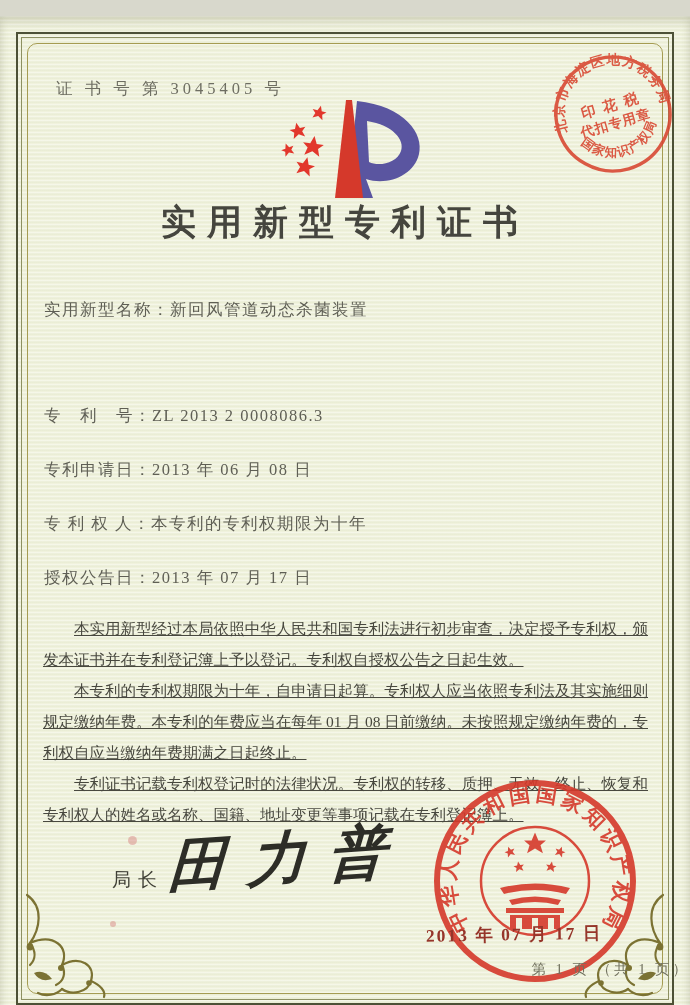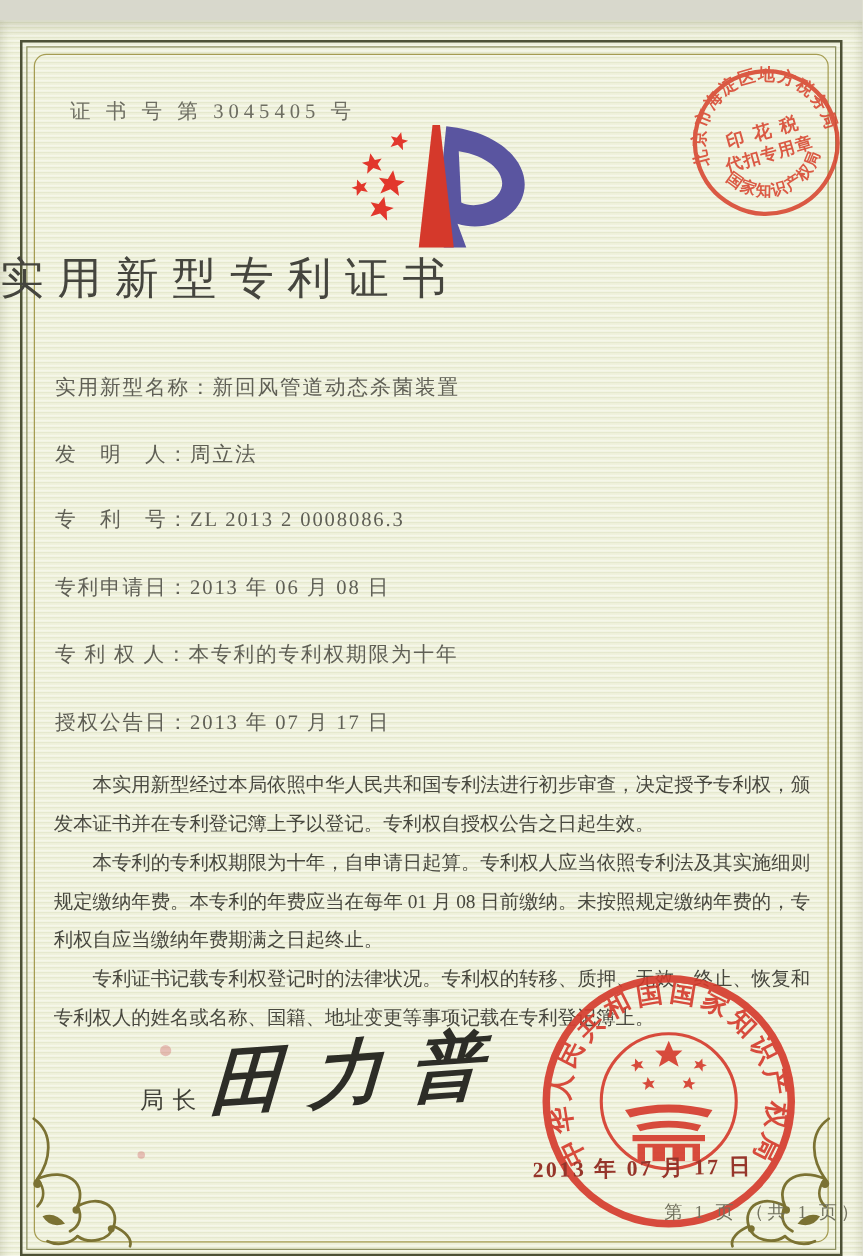--- a/index.html
+++ b/index.html
@@ -18,28 +18,28 @@
   .frame-mid{position:absolute;inset:21px;border:1px solid #8d9061;pointer-events:none;}
   .frame-inner{position:absolute;inset:27px;border:1px solid #a59c52;border-radius:10px;pointer-events:none;}
   .flourish{position:absolute;width:100px;height:110px;pointer-events:none;}
   .flourish.br{right:22px;bottom:20px;}
   .flourish.bl{left:22px;bottom:20px;transform:scaleX(-1);}
 
   .cert-no{position:absolute;left:56px;top:62px;font-size:16.5px;letter-spacing:4px;color:#6e6e62;}
 
   .logo{position:absolute;left:267px;top:84px;width:160px;height:100px;}
 
-  .title{position:absolute;left:0;top:183px;width:100%;
-    font-size:35px;letter-spacing:11px;color:#45453e;font-weight:400;}
+  .title{position:absolute;left:0;top:183px;width:100%;text-align:center;
+    font-size:35px;letter-spacing:11px;color:#45453e;font-weight:700;}
 
   .field{position:absolute;left:44px;font-size:16.5px;color:#5f5f55;letter-spacing:1.5px;white-space:nowrap;}
   .f0{top:283px}.f1{top:337px}.f2{top:389px}.f3{top:443px}.f4{top:497px}.f5{top:551px}
 
   .body-text{position:absolute;left:43px;top:597px;width:605px;
-    font-size:15.5px;line-height:31px;color:#48483f;text-align:justify;}
+    font-size:15.5px;line-height:31px;color:#48483f;text-align:justify;text-decoration:underline;}
   .body-text p{margin:0;text-indent:2em;}
 
   .sig-label{position:absolute;left:112px;top:851px;font-size:19px;letter-spacing:7px;color:#3f3f36;}
   .sig-name{position:absolute;left:168px;top:804px;font-size:58px;font-style:italic;font-weight:600;
     letter-spacing:22px;color:#2d2d27;transform:rotate(-4deg) skewX(-7deg);white-space:nowrap;}
 
   .seal{position:absolute;left:430px;top:760px;width:210px;height:210px;opacity:.9;}
   .seal-date{position:absolute;left:426px;top:906px;width:210px;font-size:17.5px;font-weight:700;
     letter-spacing:2px;color:#96352a;transform:rotate(-1deg);white-space:nowrap;}
 
@@ -104,21 +104,20 @@
       <use href="#st1" transform="translate(31,31) scale(0.85) rotate(-12)"></use>
       <use href="#st1" transform="translate(46,47) scale(1.1) rotate(8)"></use>
       <use href="#st1" transform="translate(21,50) scale(0.68) rotate(-20)"></use>
       <use href="#st1" transform="translate(38,67) scale(1.0) rotate(14)"></use>
     </g>
   </svg>
 
   <div class="title">实用新型专利证书</div>
 
   <div class="field f0"><span>实用新型名称：</span><span>新回风管道动态杀菌装置</span></div>
-  <div class="field f1"><span>发　明　人：</span><span>周立法</span></div>
   <div class="field f2"><span>专　利　号：</span><span>ZL 2013 2 0008086.3</span></div>
   <div class="field f3"><span>专利申请日：</span><span>2013 年 06 月 08 日</span></div>
   <div class="field f4"><span>专 利 权 人：</span><span>本专利的专利权期限为十年</span></div>
   <div class="field f5"><span>授权公告日：</span><span>2013 年 07 月 17 日</span></div>
 
   <div class="body-text">
     <p>本实用新型经过本局依照中华人民共和国专利法进行初步审查，决定授予专利权，颁发本证书并在专利登记簿上予以登记。专利权自授权公告之日起生效。</p>
     <p>本专利的专利权期限为十年，自申请日起算。专利权人应当依照专利法及其实施细则规定缴纳年费。本专利的年费应当在每年 01 月 08 日前缴纳。未按照规定缴纳年费的，专利权自应当缴纳年费期满之日起终止。</p>
     <p>专利证书记载专利权登记时的法律状况。专利权的转移、质押、无效、终止、恢复和专利权人的姓名或名称、国籍、地址变更等事项记载在专利登记簿上。</p>
   </div>

